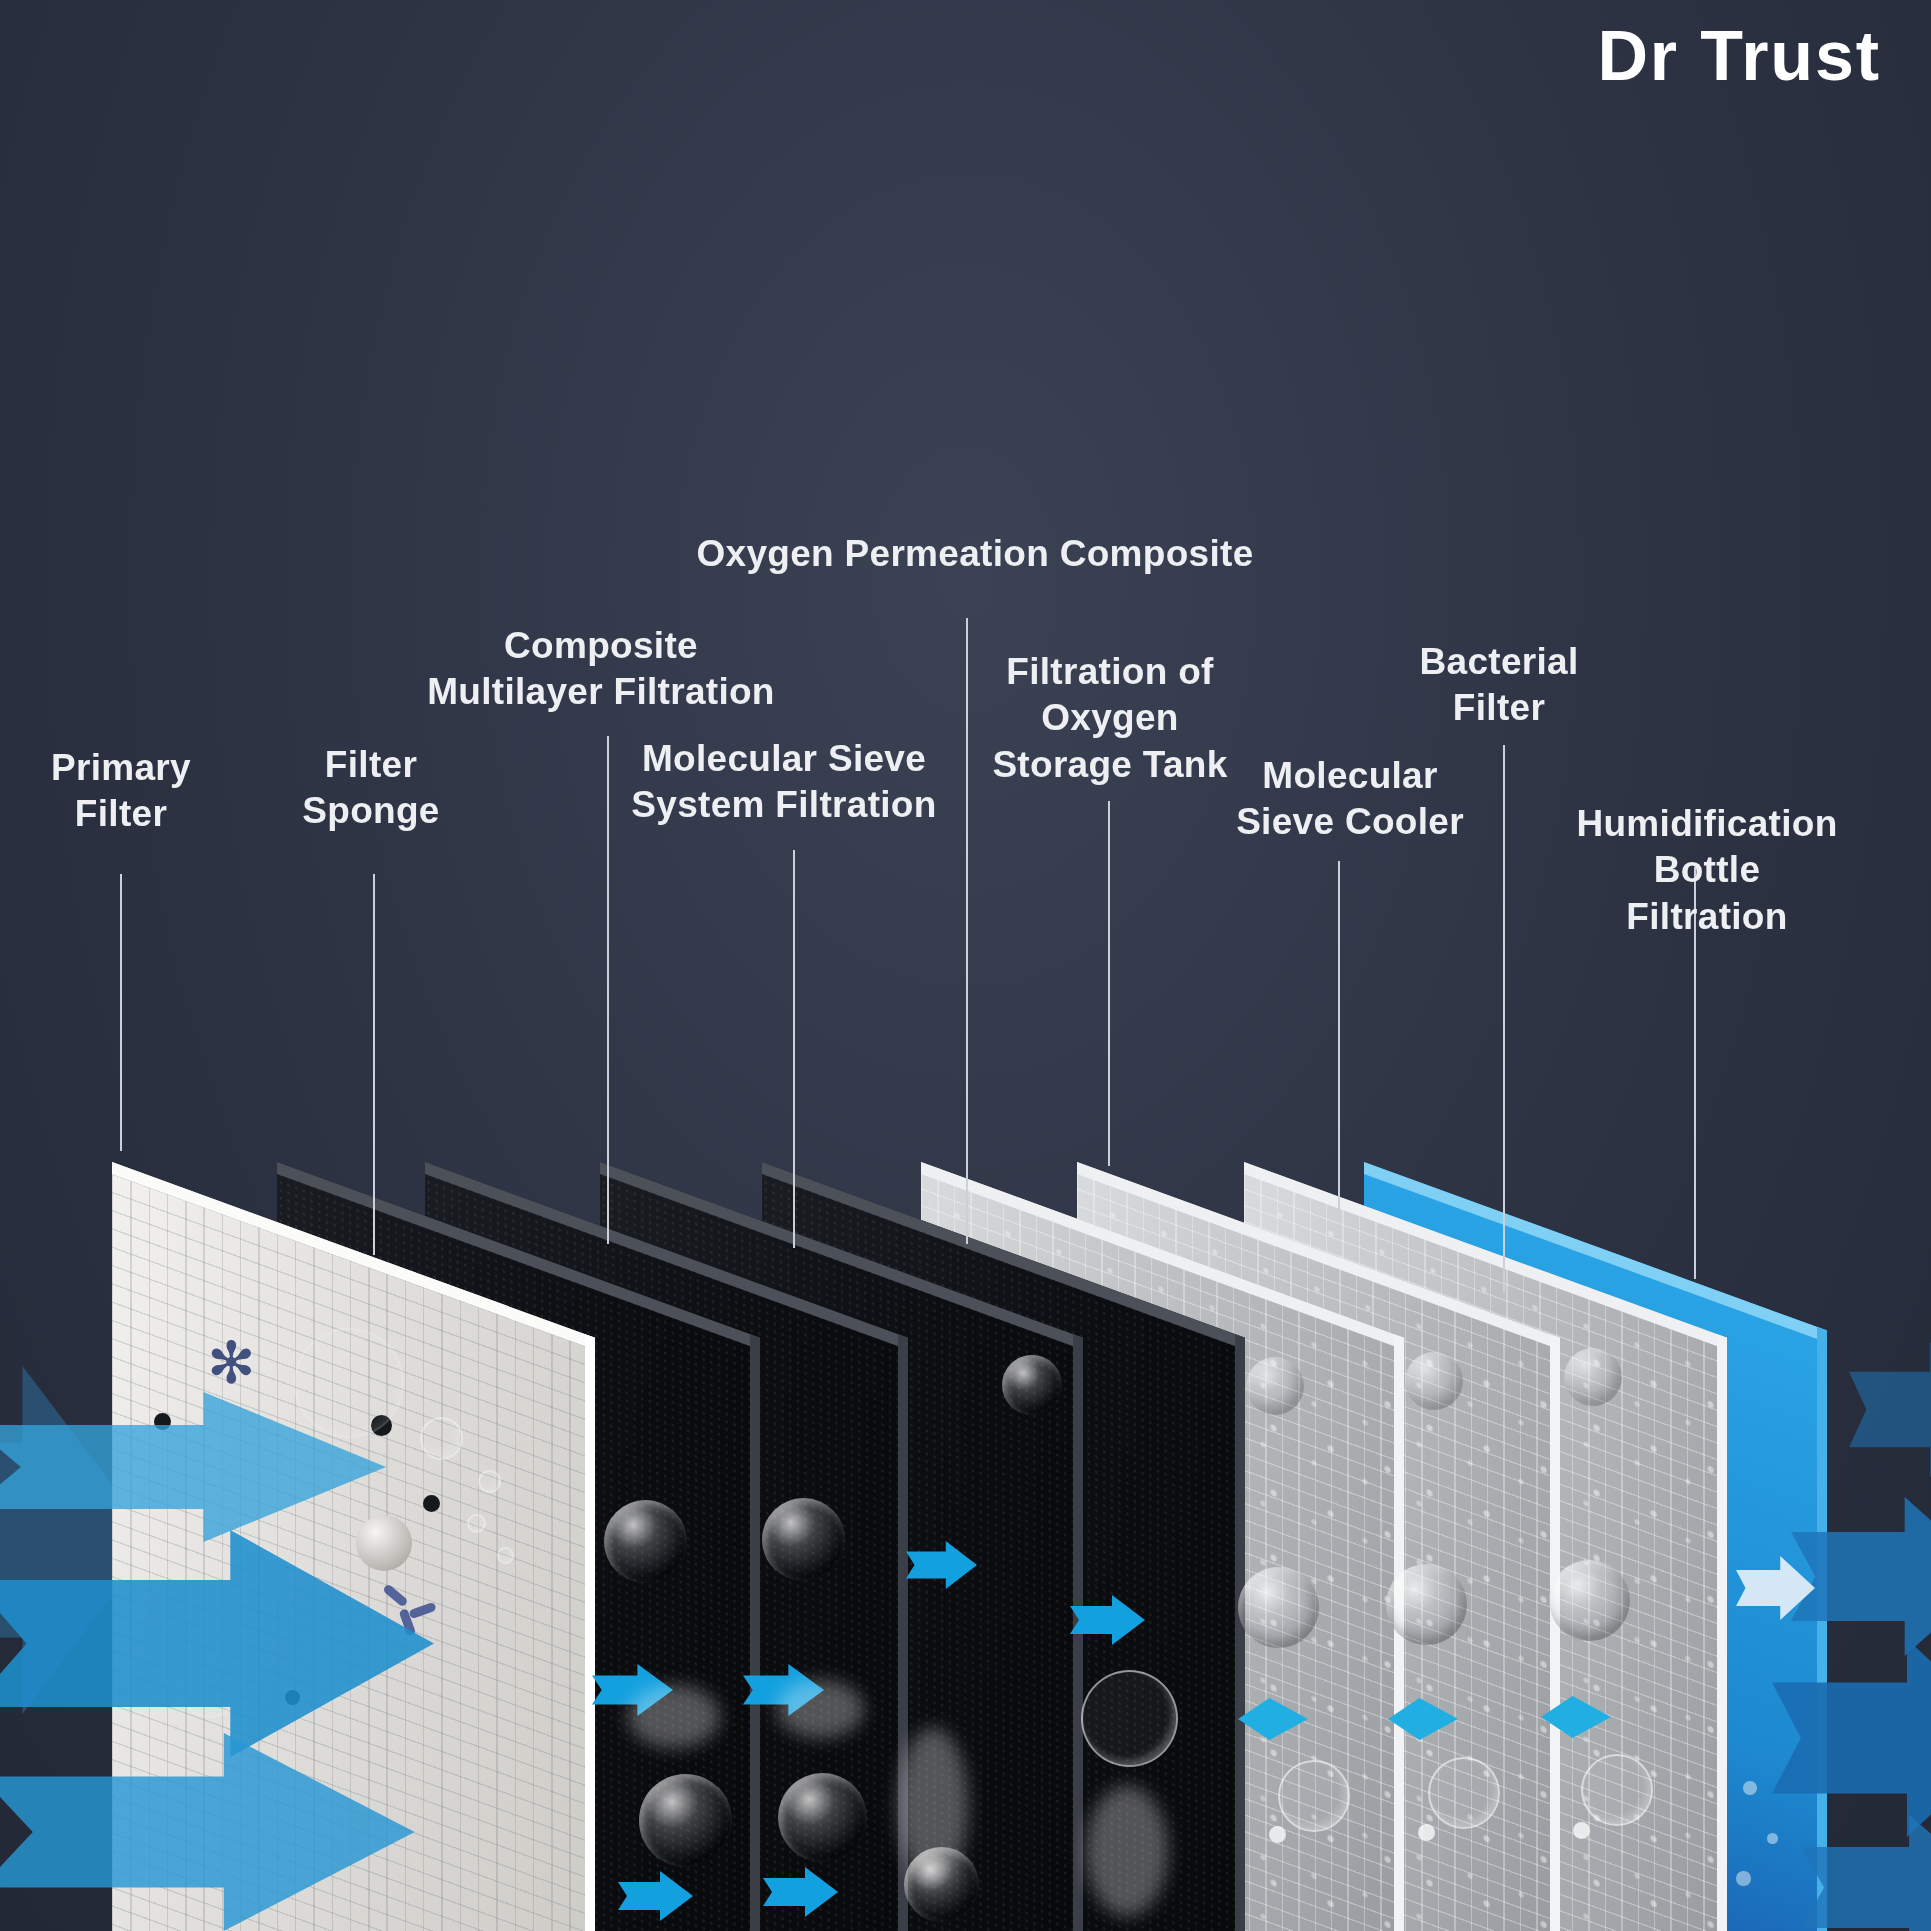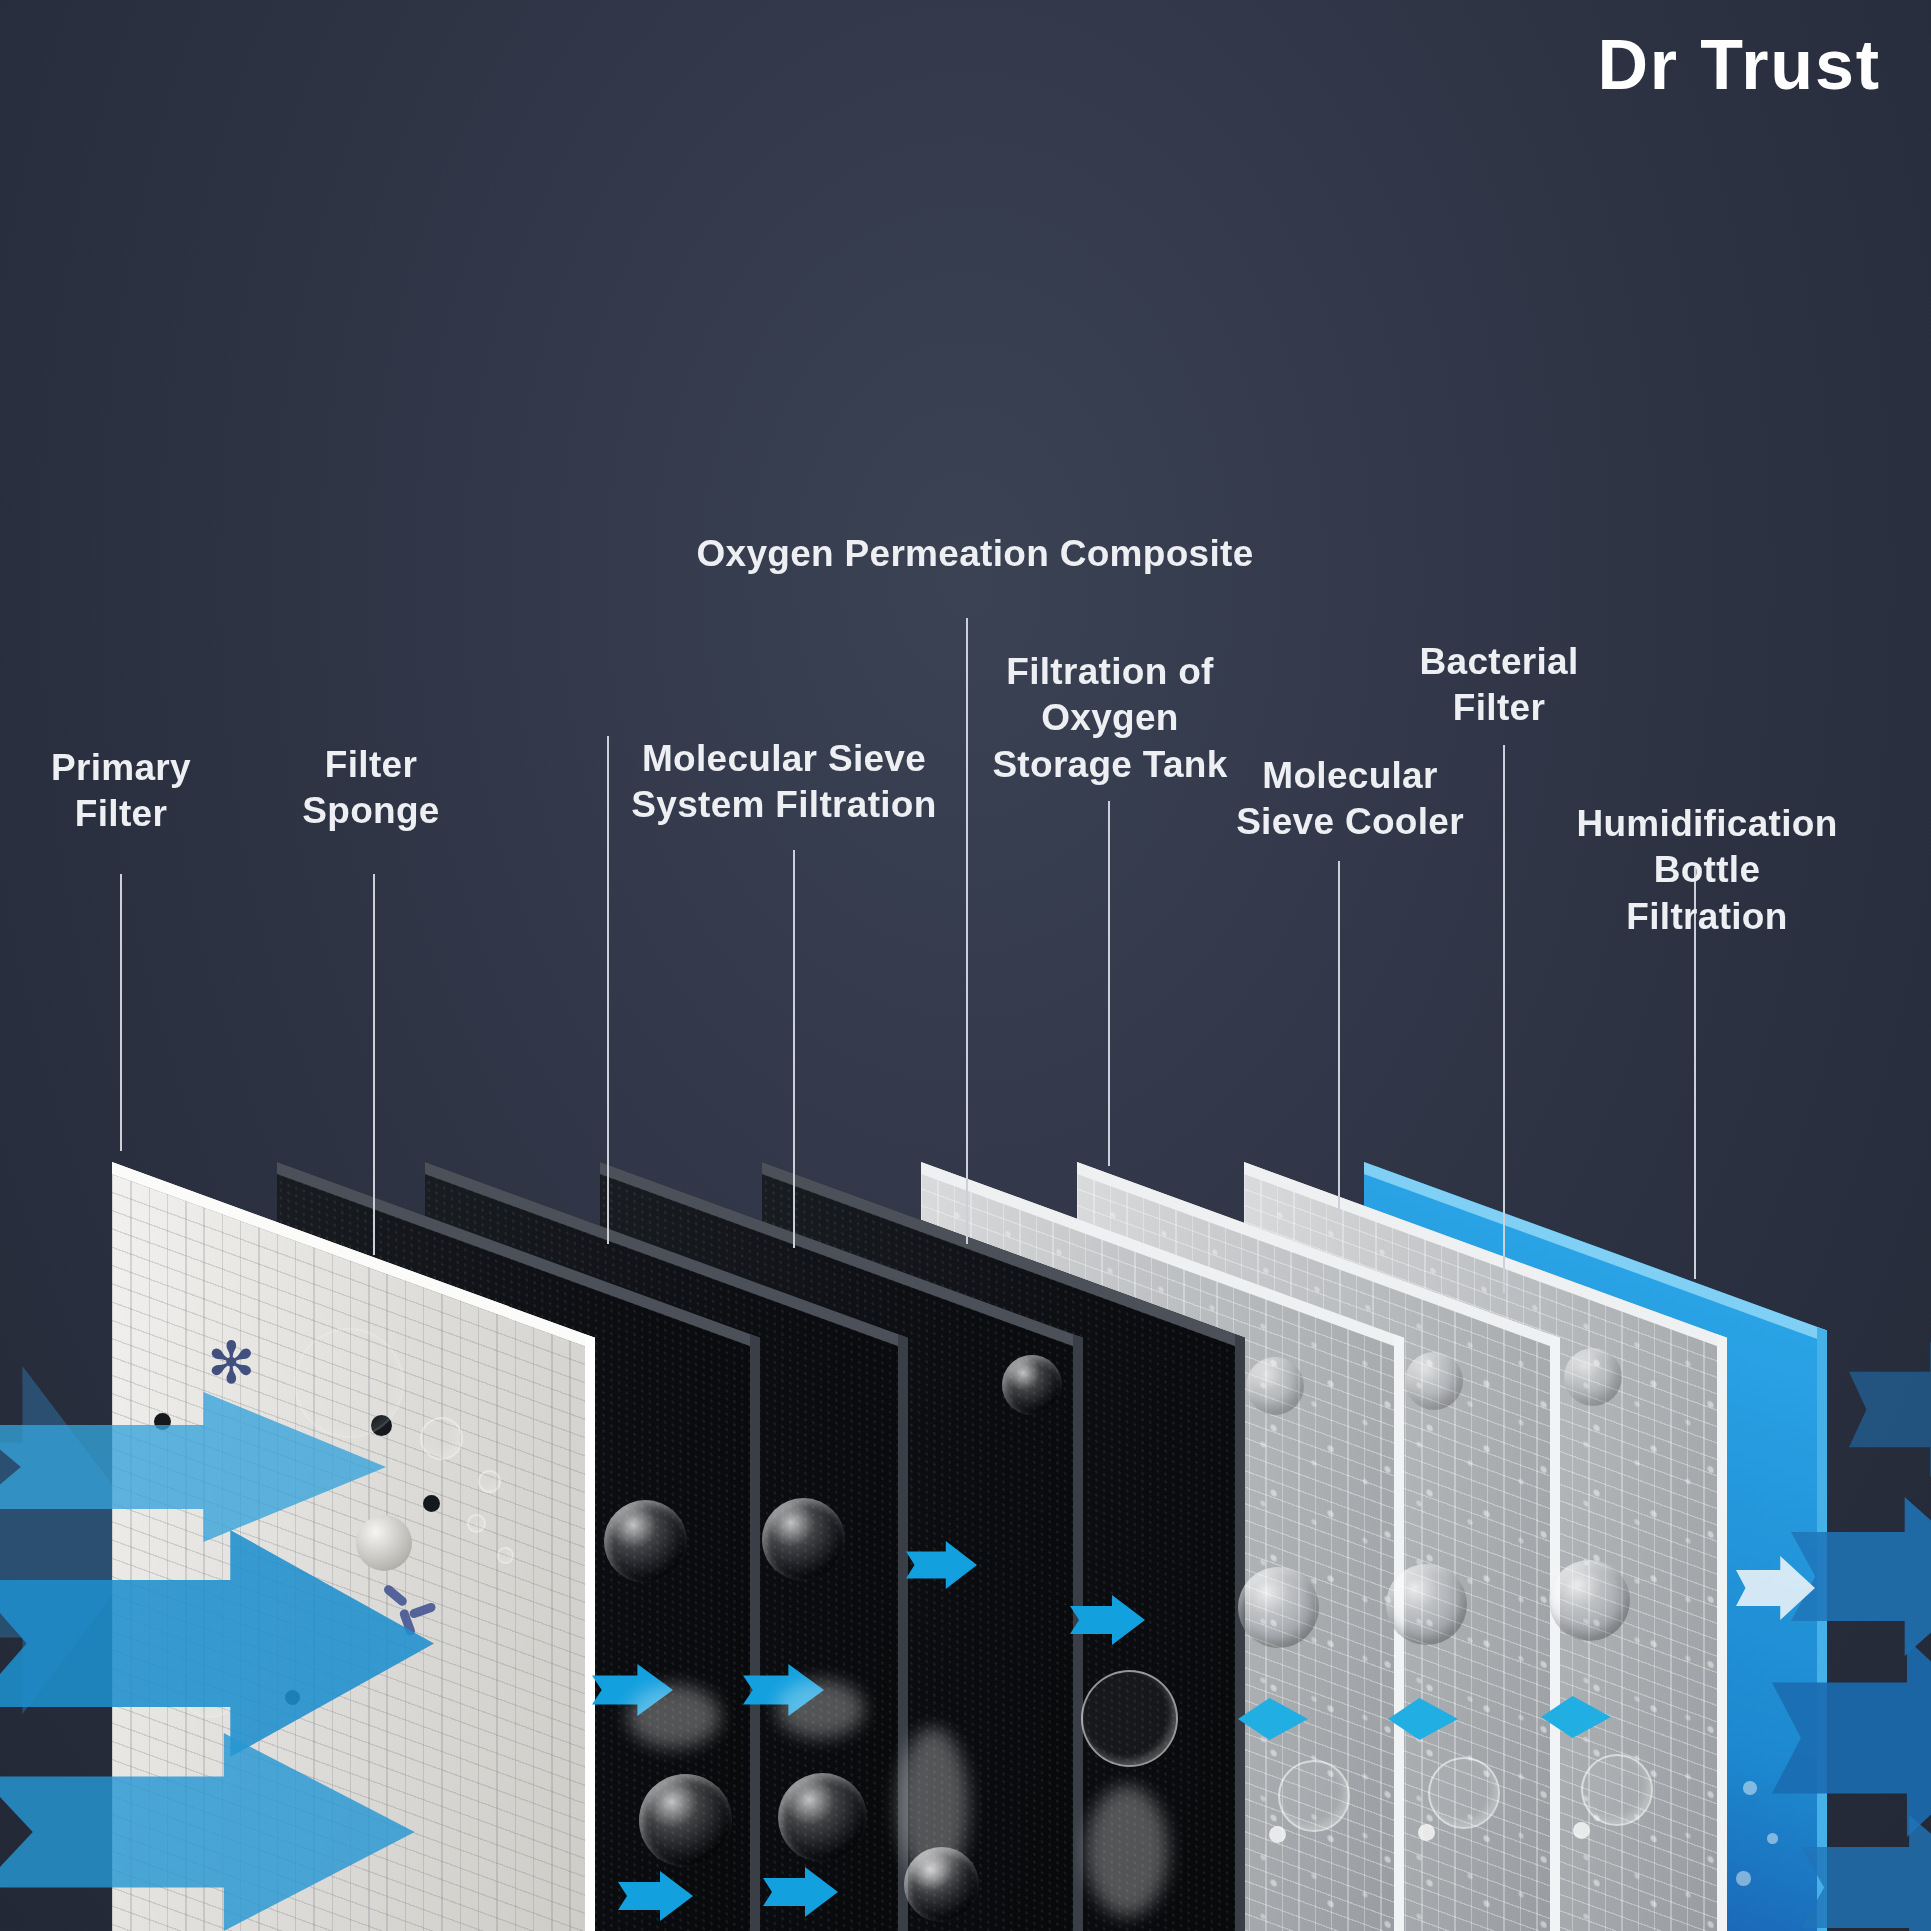--- a/index.html
+++ b/index.html
@@ -1,20 +1,20 @@
 <!DOCTYPE html>
 <html><head>
 <meta charset="utf-8">
 <style>
   html,body{margin:0;padding:0;background:#242937;}
   .canvas{position:relative;width:1931px;height:1931px;overflow:hidden;
     font-family:"Liberation Sans",sans-serif;
     background:radial-gradient(ellipse at 50% 30%, #3b4254 0%, #2d3343 52%, #232836 100%);}
   
-  .logo{position:absolute;top:25px;right:50px;font-size:70px;font-weight:bold;color:#ffffff;letter-spacing:1.9px;z-index:35;}
+  .logo{position:absolute;top:16px;right:50px;font-size:70px;font-weight:bold;color:#ffffff;letter-spacing:1.9px;z-index:35;}
   .title{position:absolute;left:0;right:0;top:185px;text-align:center;font-size:93px;font-weight:bold;
     color:#f3f4f6;line-height:1.32;letter-spacing:1px;z-index:35;}
   .label{position:absolute;transform:translateX(-50%);text-align:center;white-space:pre-line;
     font-size:37px;font-weight:bold;color:#edeff2;line-height:1.25;letter-spacing:0.3px;z-index:35;}
   .leader{position:absolute;width:1.9px;background:#ccd1d9;z-index:34;}
   
   .panel{position:absolute;top:1162px;width:483px;height:946px;transform:skewY(20deg);transform-origin:top left;}
   .panel::before{content:"";position:absolute;top:0;left:0;width:100%;height:11.6px;}
   .panel::after{content:"";position:absolute;top:0;right:0;width:9.7px;height:100%;}
   .p-white{background:
@@ -61,20 +61,22 @@
 <div class="canvas">
 
   <div class="logo">Dr Trust</div>
   <div class="title">
   </div>
 
   <div class="label" style="left:121px;top:745px;">Primary
 Filter</div>
   <div class="label" style="left:371px;top:742px;">Filter
 Sponge</div>
+  <div class="label" style="left:601px;top:623px;">Composite
+Multilayer Filtration</div>
   <div class="label" style="left:784px;top:736px;">Molecular Sieve
 System Filtration</div>
   <div class="label" style="left:975px;top:531px;">Oxygen Permeation Composite</div>
   <div class="label" style="left:1110px;top:649px;">Filtration of
 Oxygen
 Storage Tank</div>
   <div class="label" style="left:1350px;top:753px;">Molecular
 Sieve Cooler</div>
   <div class="label" style="left:1499px;top:639px;">Bacterial
 Filter</div>

